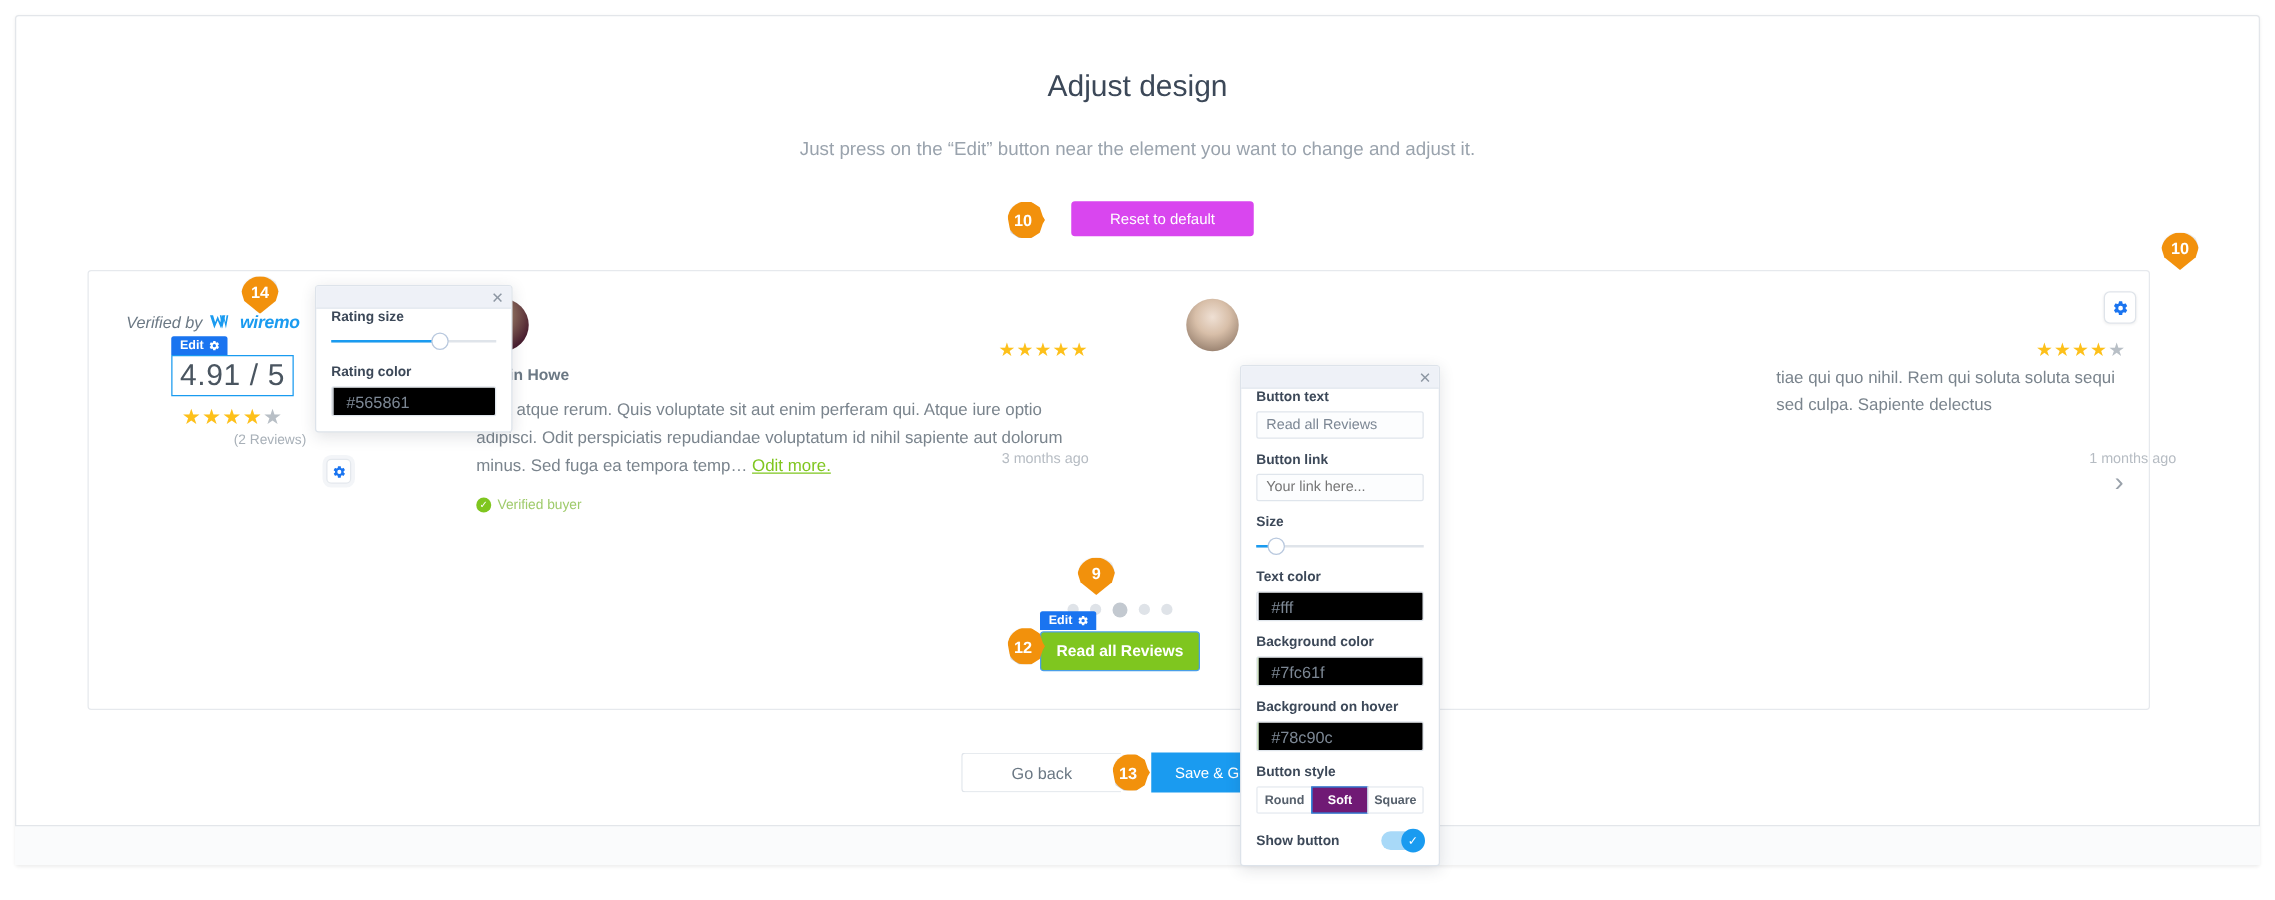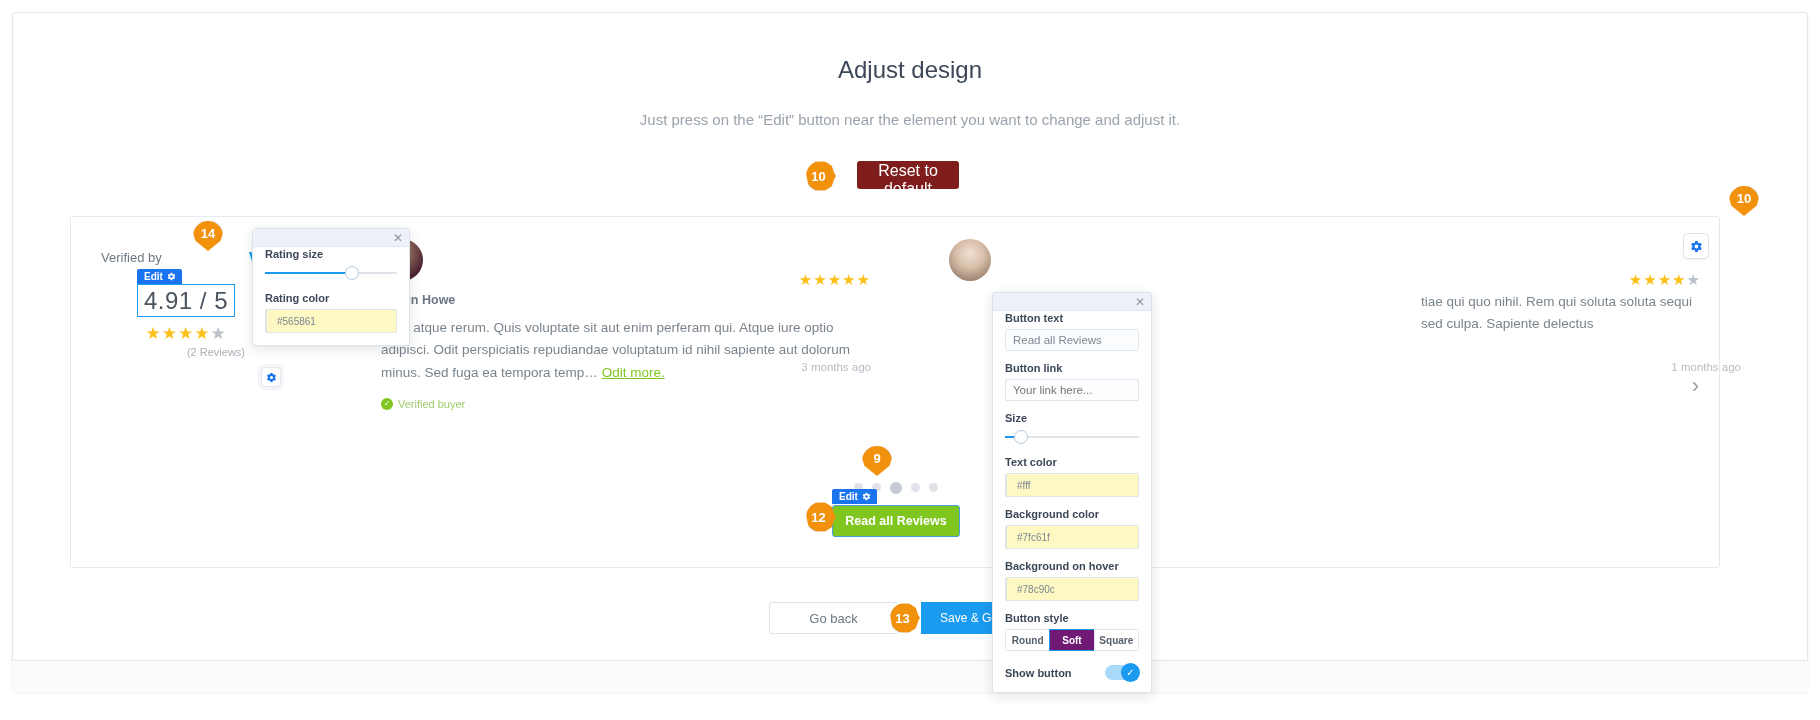--- a/index.html
+++ b/index.html
@@ -38,24 +38,24 @@
   }
   #subhead {
     position: absolute; left: 610px; top: 92px; width: 600px;
     text-align: center;
     font-size: 15px; color: #9aa3ad; line-height: 1.55; margin-top: 16px;
   }
 
   
   #reset-btn {
     position: absolute; left: 857px; top: 161px;
-    width: 102px; height: 28px;
-    background: #7f1d1d; color: #fff;
+    width: 146px; height: 28px;
+    background: #d946ef; color: #fff;
     border: none; border-radius: 3px;
-    font-size: 16px; font-family: "Liberation Sans", sans-serif;
+    font-size: 12px; font-family: "Liberation Sans", sans-serif;
     cursor: pointer;
   }
 
   
   #widget-card {
     position: absolute; left: 70px; top: 216px;
     width: 1650px; height: 352px;
     background: #fff;
     border: 1px solid #e6e9ed;
     border-radius: 3px;
@@ -71,21 +71,21 @@
   }
   .gear-glyph { width: 13px; height: 13px; display:block; }
 
   
   #summary-col {
     position: absolute; left: 30px; top: 32px;
     width: 220px; text-align: center;
   }
   #verified-by {
     font-size: 13px; color: #6b7884; white-space: nowrap;
-    display: flex; align-items: center; justify-content: space-between; gap: 18px;
+    display: flex; align-items: center; justify-content: flex-start; gap: 6px; font-style: italic;
   }
   #wiremo-logo { display:flex; align-items:center; gap:4px; }
   #wiremo-word { font-size: 14px; font-weight: bold; color: #1a9bf0; letter-spacing: -0.2px;}
 
   #edit-badge-rating {
     position: absolute; left: 36px; top: 20px;
     background: #1a74f0; color: #fff;
     font-size: 10px; font-weight: bold;
     padding: 2px 6px 2px 7px;
     border-radius: 2px 2px 0 0;
@@ -243,22 +243,22 @@
   .slider .knob  {
     position:absolute; top: 1px; width: 14px; height: 14px;
     border-radius:50%; background:#fff; border: 1.5px solid #b8c8de;
     cursor: pointer;
   }
 
   
   .color-row { display:flex; height: 24px; border: 1px solid #dfe5ec; border-radius:2px; overflow:hidden; }
   .color-swatch { width: 32px; height: 100%; border-right: 1px solid #dfe5ec; cursor:pointer; }
   .color-val {
-    flex: 1; background: #fef9c3; border: none; outline: none;
-    font-size: 10px; color: #7c8794; padding: 0 10px;
+    flex: 1; background: #000000; border: none; outline: none;
+    font-size: 13px; color: #7c8794; padding: 0 10px;
     font-family: "Liberation Sans", sans-serif;
   }
 
   
   .seg { display: flex; height: 22px; border-radius: 2px; overflow: hidden; }
   .seg-item {
     flex: 1; border: 1px solid #dfe5ec; margin-left: -1px;
     display:flex; align-items:center; justify-content:center;
     font-size: 10px; font-weight: bold; color: #56606c;
     background: #fff; cursor: pointer;

